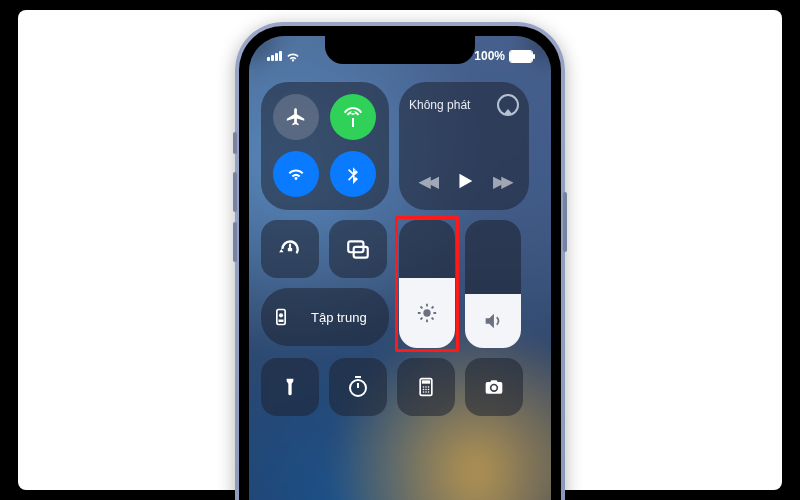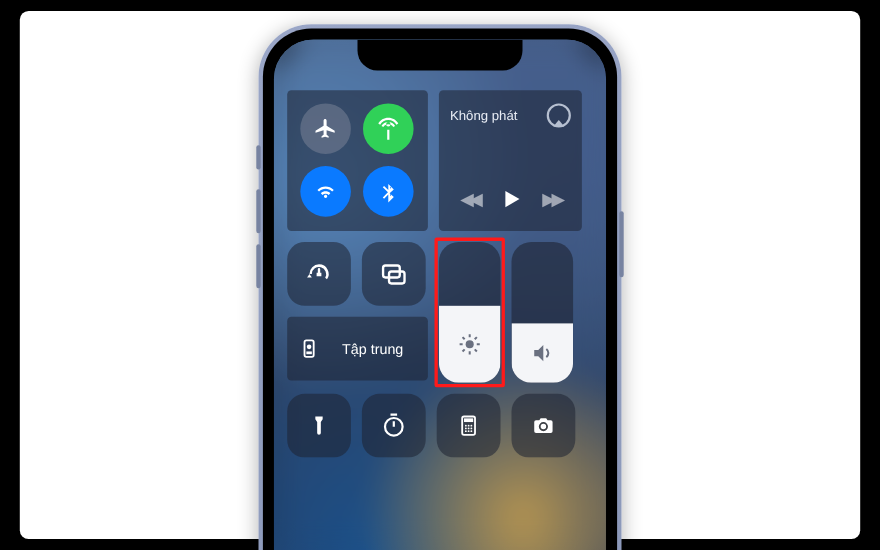--- a/index.html
+++ b/index.html
@@ -30,21 +30,21 @@
   .status .left,.status .right{display:flex;align-items:center;gap:4px}
   .batt{display:inline-block;width:22px;height:11px;border:1px solid #fff;border-radius:3px;position:relative}
   .batt::after{content:"";position:absolute;right:-3px;top:3px;width:2px;height:5px;background:#fff;border-radius:1px}
   .batt i{display:block;width:100%;height:100%;background:#fff;border-radius:2px}
   .sigbars{display:inline-flex;align-items:flex-end;gap:1px}
   .sigbars b{display:block;width:3px;background:#fff;border-radius:1px}
   .sigbars b:nth-child(1){height:4px}.sigbars b:nth-child(2){height:6px}.sigbars b:nth-child(3){height:8px}.sigbars b:nth-child(4){height:10px}
 
   .cc{position:absolute;top:46px;left:12px;right:12px}
   .row{display:flex;gap:10px;margin-bottom:10px}
-  .tile{background:rgba(30,35,50,.55);border-radius:4px;box-sizing:border-box}
+  .tile{background:rgba(30,35,50,.55);border-radius:27px;box-sizing:border-box}
   .tile.sm{width:58px;height:58px;border-radius:16px;display:flex;align-items:center;justify-content:center}
   .stack{display:flex;flex-direction:column;gap:10px}
 
   .conn{width:128px;height:128px;display:grid;grid-template-columns:1fr 1fr;grid-template-rows:1fr 1fr;gap:10px;padding:12px}
   .circ{width:46px;height:46px;border-radius:50%;display:flex;align-items:center;justify-content:center;color:#fff}
   .c-gray{background:rgba(120,130,150,.55)}
   .c-green{background:#30d158}
   .c-blue{background:#0a7aff}
 
   .media{width:130px;height:128px;padding:12px 10px;display:flex;flex-direction:column;justify-content:space-between;color:#e9edf5}
@@ -75,20 +75,41 @@
     <div class="side-btn sb-mute"></div>
     <div class="side-btn sb-vup"></div>
     <div class="side-btn sb-vdn"></div>
     <div class="side-btn sb-pwr"></div>
 
     <div class="bezel">
       <div class="screen">
         <div class="blurlayer"></div>
         <div class="notch"></div>
 
+        <div class="status">
+          <div class="left">
+            <span class="sigbars">
+                <b></b>
+                <b></b>
+                <b></b>
+                <b></b>
+              </span>
+            <span>
+              <svg width="14" height="11" viewBox="0 0 14 11">
+                  <path fill="#fff" d="M7 10.5c.6 0 1.1-.5 1.1-1.1S7.6 8.3 7 8.3s-1.1.5-1.1 1.1.5 1.1 1.1 1.1zm-3.3-3.2l1.1 1.1c1.2-1.2 3.2-1.2 4.4 0l1.1-1.1C8.5 5.5 5.5 5.5 3.7 7.3zM1.3 4.9l1.1 1.1c2.5-2.5 6.6-2.5 9.1 0l1.1-1.1C9.5 1.8 4.5 1.8 1.3 4.9z"></path>
+                </svg>
+            </span>
+          </div>
+          <div class="right">
+            <span>100%</span>
+            <span class="batt">
+                <i></i>
+              </span>
+          </div>
+        </div>
 
         <div class="cc">
 
           <div class="row">
 
             <div class="tile conn">
               <div class="circ c-gray">
                 <span>
                   <svg width="22" height="22" viewBox="0 0 24 24">
                       <path fill="#fff" d="M21 14l-8-5V4c0-.8-.7-1.5-1.5-1.5S10 3.2 10 4v5l-8 5v2l8-2.5V18l-2 1.5V21l3.5-1L15 21v-1.5L13 18v-4.5l8 2.5z"></path>

